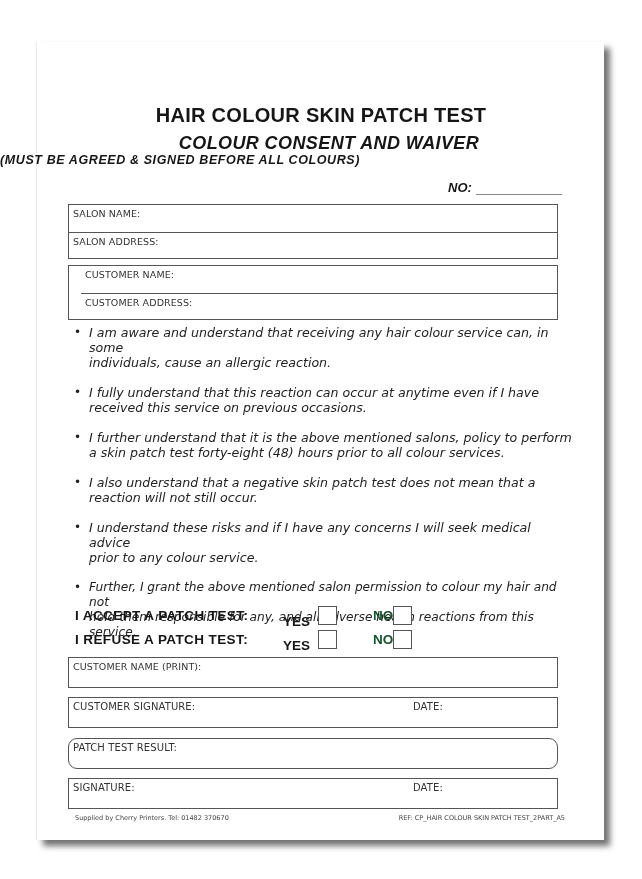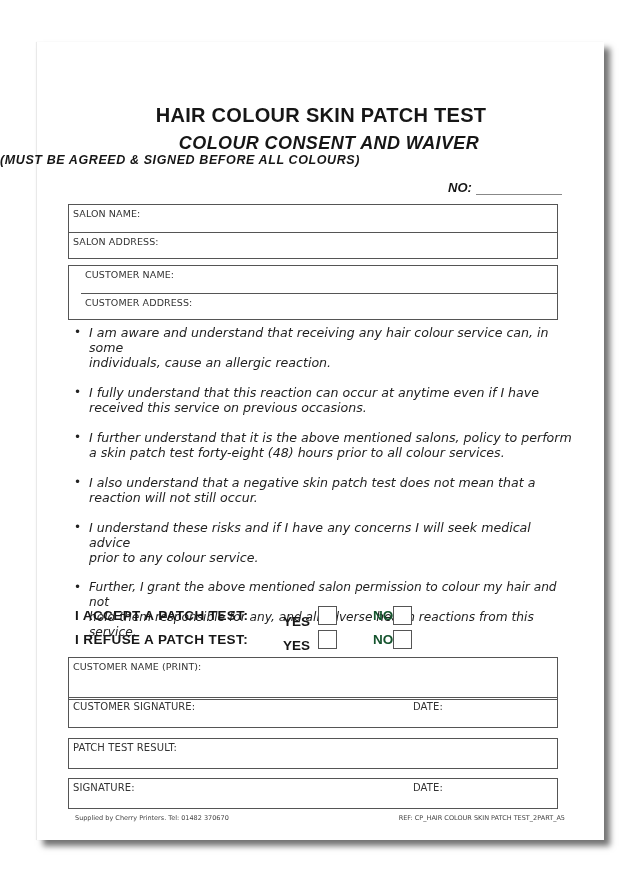--- a/index.html
+++ b/index.html
@@ -136,28 +136,28 @@
   <span class="chk"></span>
 </div>
 <div class="patch-row" style="top:628px;">
   <span class="patch-label">I REFUSE A PATCH TEST:</span>
   <span class="yes-label">YES</span>
   <span class="chk"></span>
   <span class="no-chk-label">NO</span>
   <span class="chk"></span>
 </div>
 
-<div class="box" style="top:657px;height:43px;">
+<div class="box" style="top:657px;height:31px;">
   <span class="lbl">CUSTOMER NAME (PRINT):</span>
 </div>
 <div class="box" style="top:697px;height:31px;">
   <span class="lbl" style="font-size:10px;">CUSTOMER SIGNATURE:</span>
   <span class="lbl lbl-right" style="font-size:10px;">DATE:</span>
 </div>
-<div class="box" style="top:738px;height:31px;">
+<div class="box" style="top:738px;height:31px;border-radius:9px;">
   <span class="lbl" style="font-size:10px;">PATCH TEST RESULT:</span>
 </div>
 <div class="box" style="top:778px;height:31px;">
   <span class="lbl" style="font-size:10px;">SIGNATURE:</span>
   <span class="lbl lbl-right" style="font-size:10px;">DATE:</span>
 </div>
 
 <div class="footer-left">Supplied by Cherry Printers. Tel: 01482 370670</div>
 <div class="footer-right">REF: CP_HAIR COLOUR SKIN PATCH TEST_2PART_A5</div>
 

